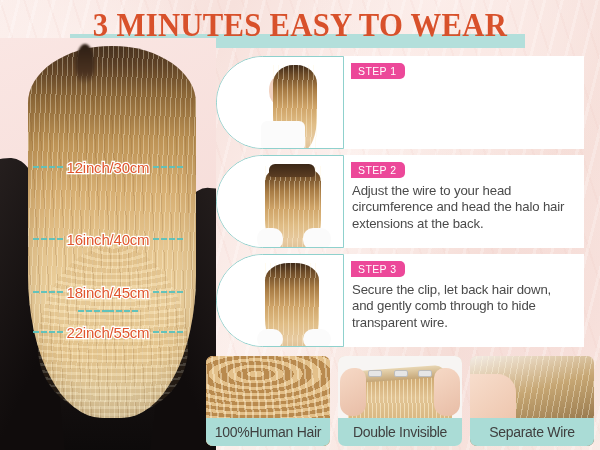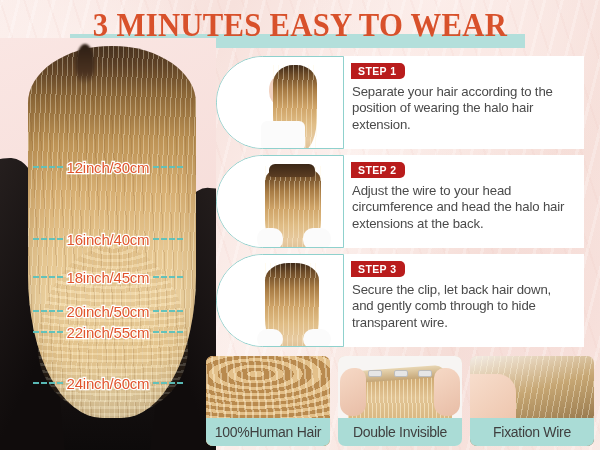--- a/index.html
+++ b/index.html
@@ -157,23 +157,23 @@
     overflow:hidden;
   }
   .step-card {
     flex:1 1 auto; height:93px;
     background:#ffffff;
     padding:5px 8px 6px 8px;
     position:relative;
   }
   .step-badge {
     display:inline-block;
-    background:#b91c1c;
+    background:#ec4899;
     color:#ffffff;
-    font-size:10.5px; font-weight:700;
+    font-size:10.5px; font-weight:400;
     letter-spacing:.4px;
     padding:2px 9px 2px 7px;
     border-radius:0 5px 5px 0;
     margin-left:-1px;
   }
   .step-text {
     margin-top:5px;
     font-size:13.2px;
     line-height:16.4px;
     color:#4a4a4a;
@@ -300,58 +300,51 @@
     <div class="len-row" style="top:119px">
       <span class="len-dash"></span>
       <span class="len-label">12inch/30cm</span>
       <span class="len-dash"></span>
     </div>
     <div class="len-row" style="top:191px">
       <span class="len-dash"></span>
       <span class="len-label">16inch/40cm</span>
       <span class="len-dash"></span>
     </div>
-    <div class="len-row" style="top:229px">
+    <div class="len-row" style="top:244px">
       <span class="len-dash"></span>
       <span class="len-label">18inch/45cm</span>
       <span class="len-dash"></span>
     </div>
     <div class="len-row" style="top:263px">
       <span class="len-dash"></span>
-      <span class="len-label">20inch/50cm</span>
       <span class="len-dash"></span>
     </div>
     <div class="len-row" style="top:284px">
       <span class="len-dash"></span>
       <span class="len-label">22inch/55cm</span>
-      <span class="len-dash"></span>
-    </div>
-    <div class="len-row" style="top:335px">
-      <span class="len-dash"></span>
-      <span class="len-label">24inch/60cm</span>
       <span class="len-dash"></span>
     </div>
   </div>
 
   <div class="steps">
 
     <div class="step">
       <div class="step-oval">
         <div class="thumb-photo">
           <div class="tp-bg"></div>
           <div class="tp-skin" style="left:52px;top:18px;width:22px;height:30px;border-radius:50% 50% 45% 45%;"></div>
           <div class="tp-hair" style="left:56px;top:8px;width:44px;height:85px;border-radius:46% 46% 30% 30% / 22% 22% 40% 40%;">
             <div class="tp-strand"></div>
           </div>
           <div class="tp-top" style="left:44px;top:64px;width:44px;height:30px;"></div>
         </div>
       </div>
       <div class="step-card">
         <span class="step-badge">STEP 1</span>
-        <div class="step-text">Separate your hair according to the position of wearing the halo hair extension.</div>
       </div>
     </div>
 
     <div class="step">
       <div class="step-oval">
         <div class="thumb-photo">
           <div class="tp-bg"></div>
           <div class="tp-hair" style="left:48px;top:10px;width:56px;height:84px;border-radius:40% 40% 26% 26% / 18% 18% 36% 36%;">
             <div class="tp-strand"></div>
           </div>
@@ -408,18 +401,18 @@
       </div>
       <div class="feature-caption">Double Invisible</div>
     </div>
 
     <div class="feature">
       <div class="feature-img">
         <div class="f3">
           <div class="f3-skin"></div>
         </div>
       </div>
-      <div class="feature-caption">Fixation Wire</div>
+      <div class="feature-caption">Separate Wire</div>
     </div>
 
   </div>
 
 </div>
 
 </body></html>

